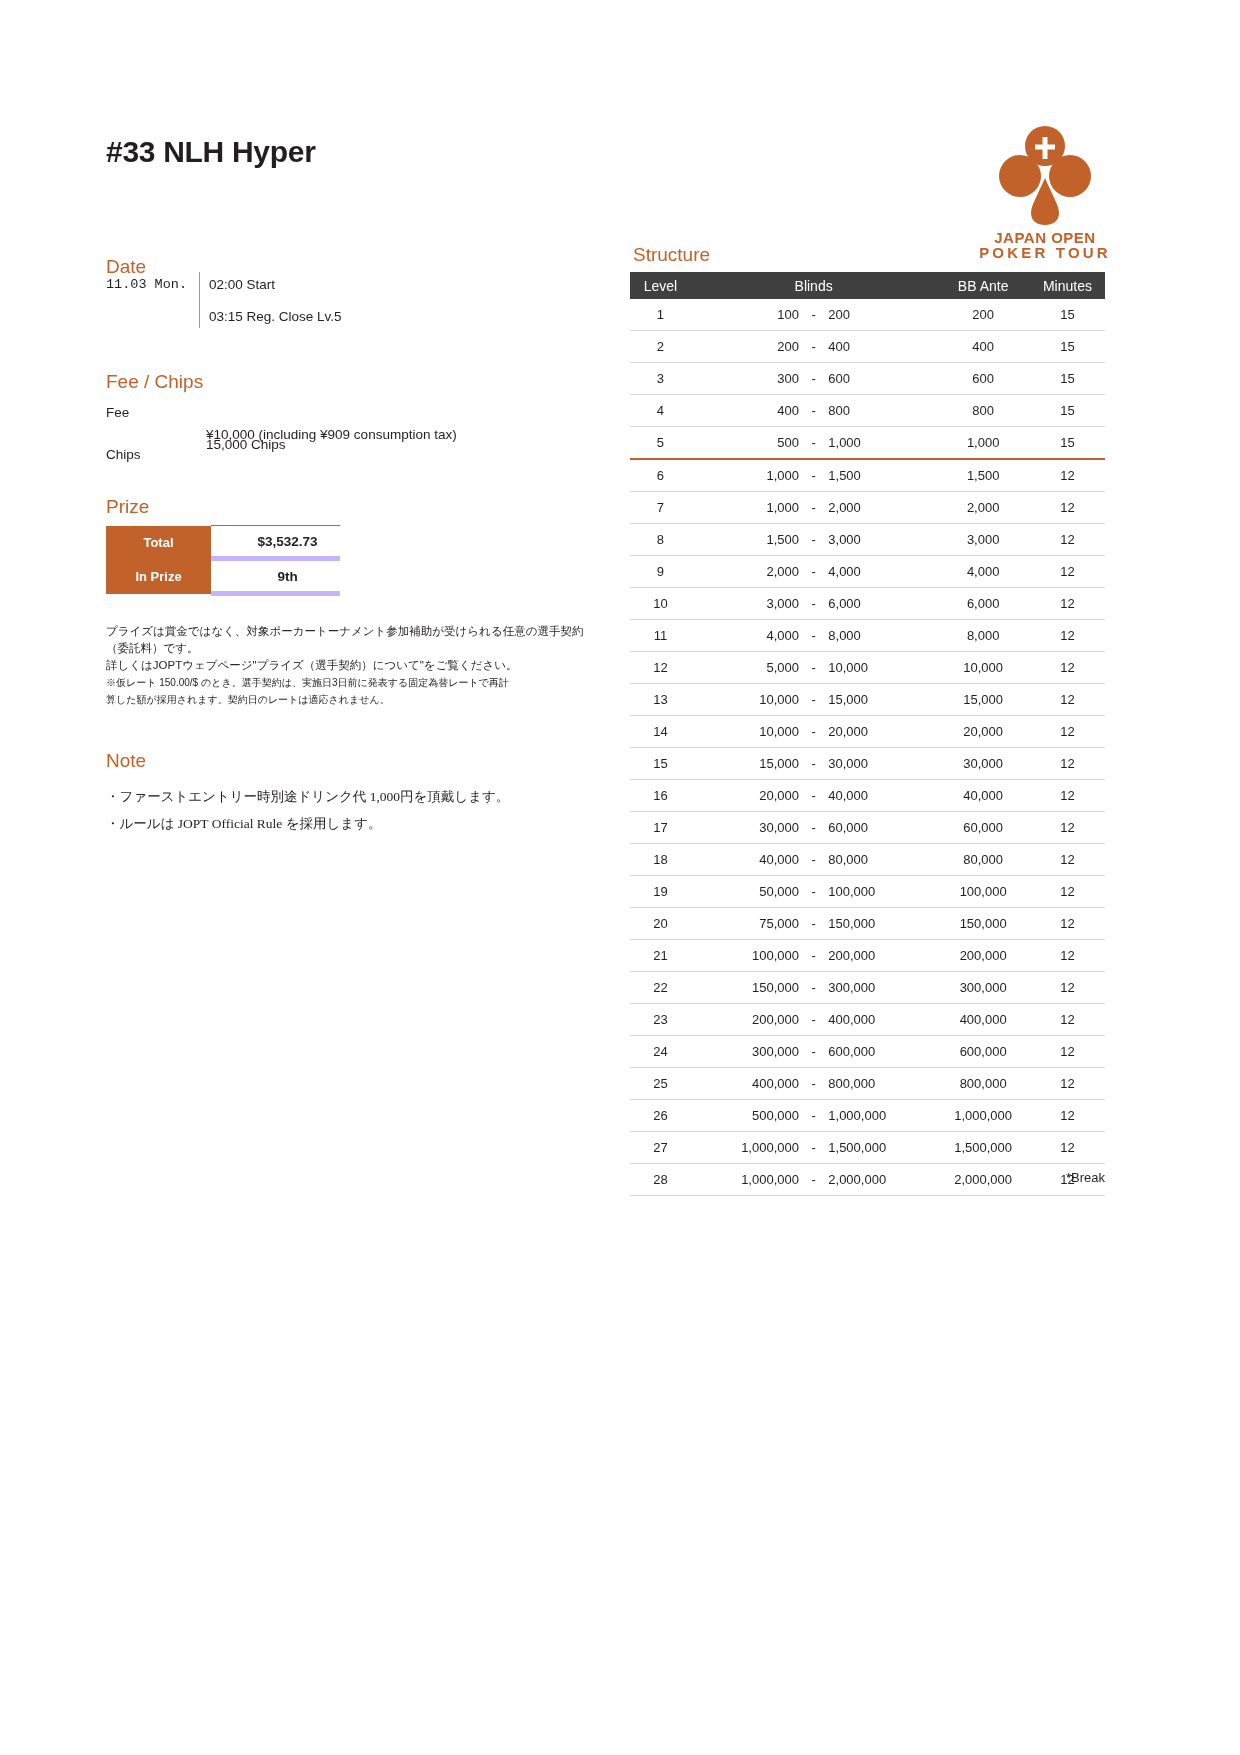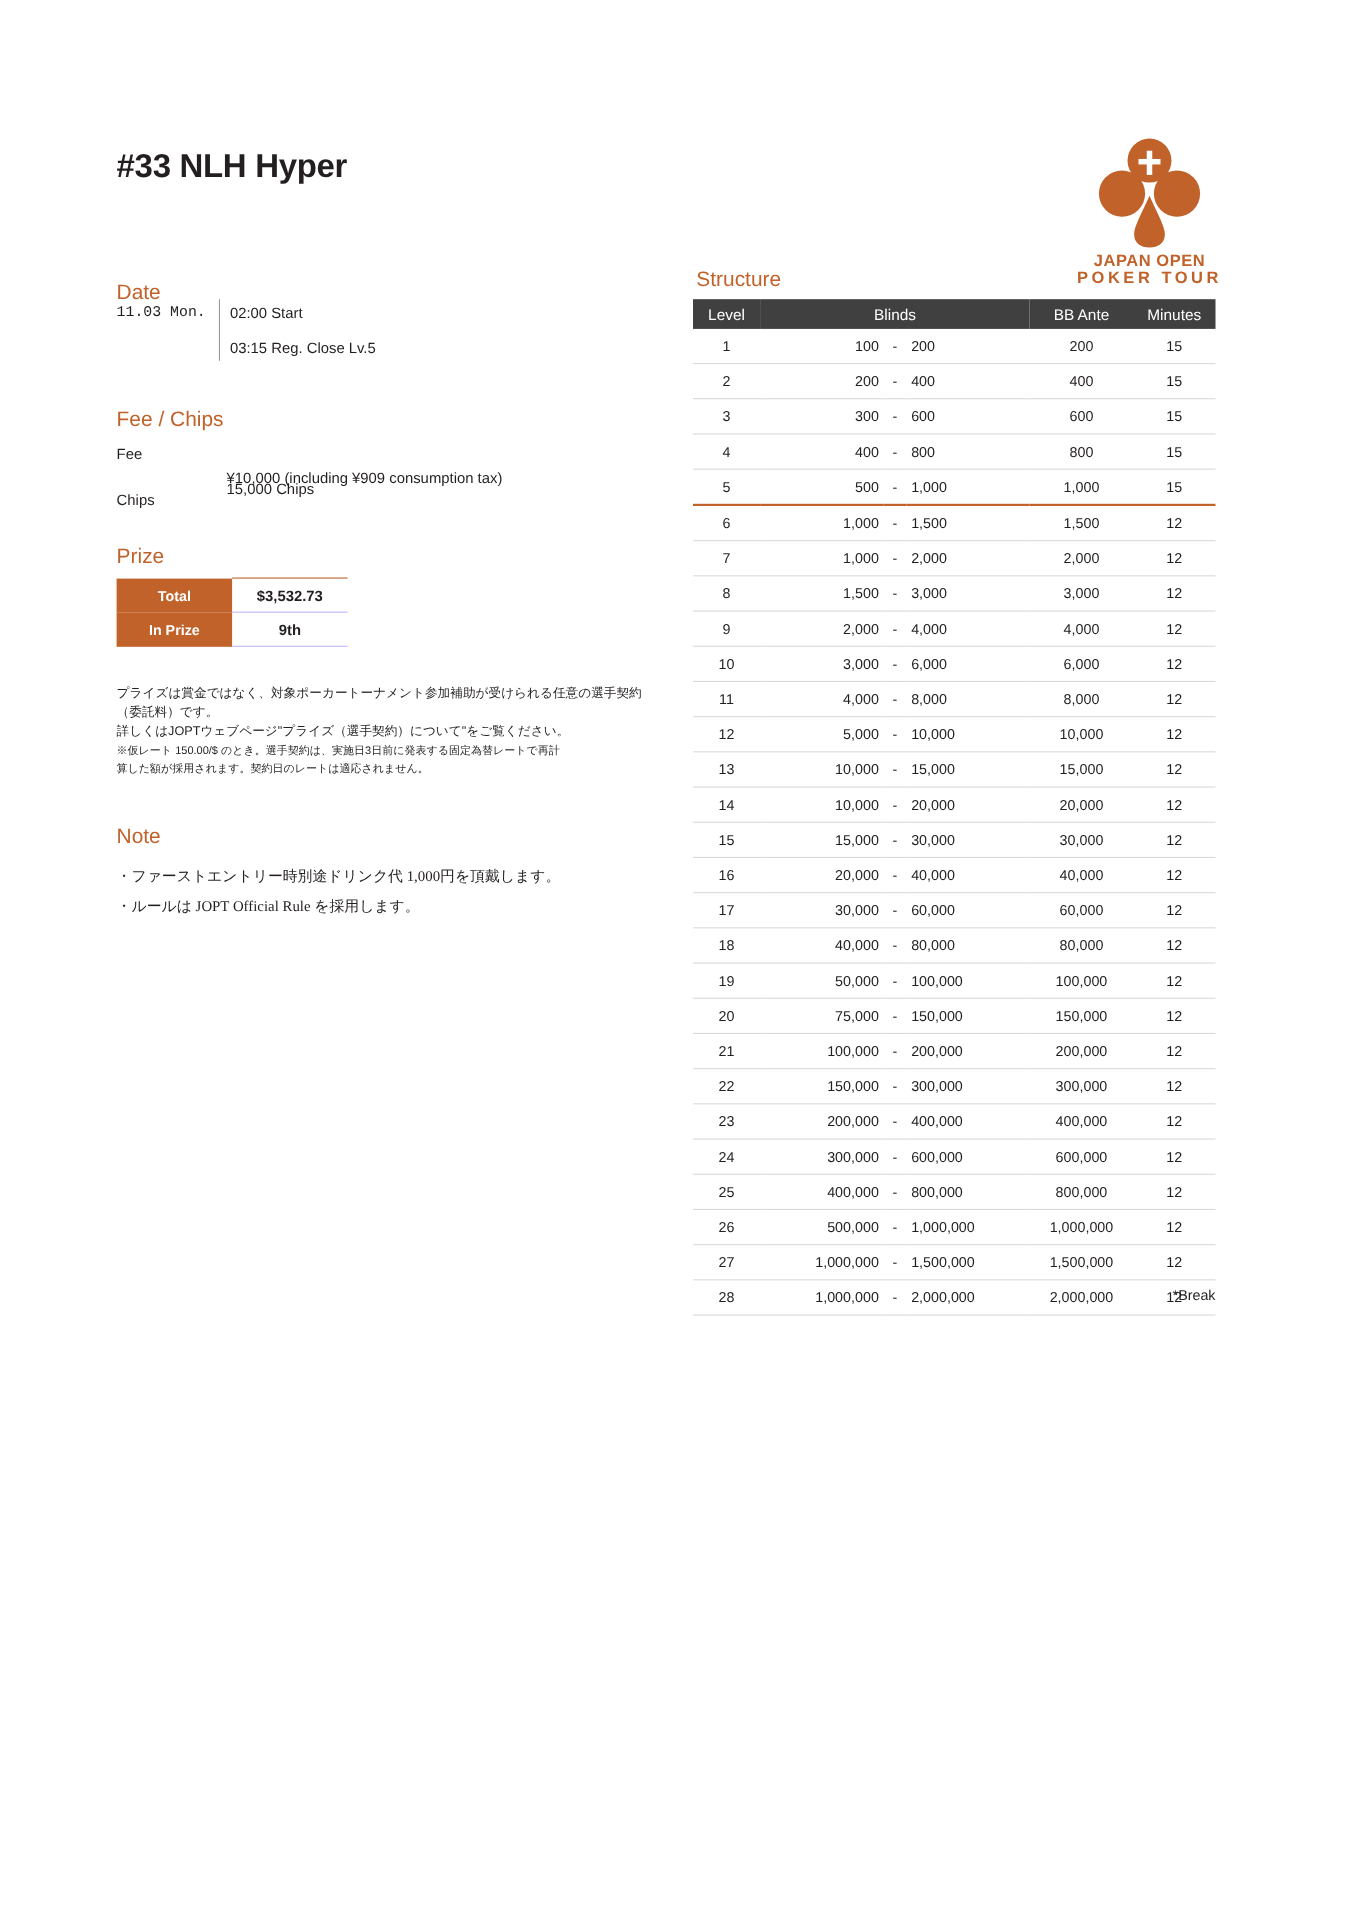--- a/index.html
+++ b/index.html
@@ -137,21 +137,22 @@
   .prize-table td.key {
     width: 105px;
     background: #c0622a;
     color: #ffffff;
     text-align: center;
     font-size: 13px;
   }
   .prize-table td.val {
     width: 105px;
     text-align: center;
-    border-bottom: 1px solid #c4b5fd;
+    border-bottom: 5px solid #c4b5fd;
+    padding-left: 24px;
   }
   .prize-table tr:first-child td.val {
     border-top: 1px solid #c0622a;
   }
 
   
   .fineprint {
     position: absolute;
     left: 106px;
     top: 623px;

